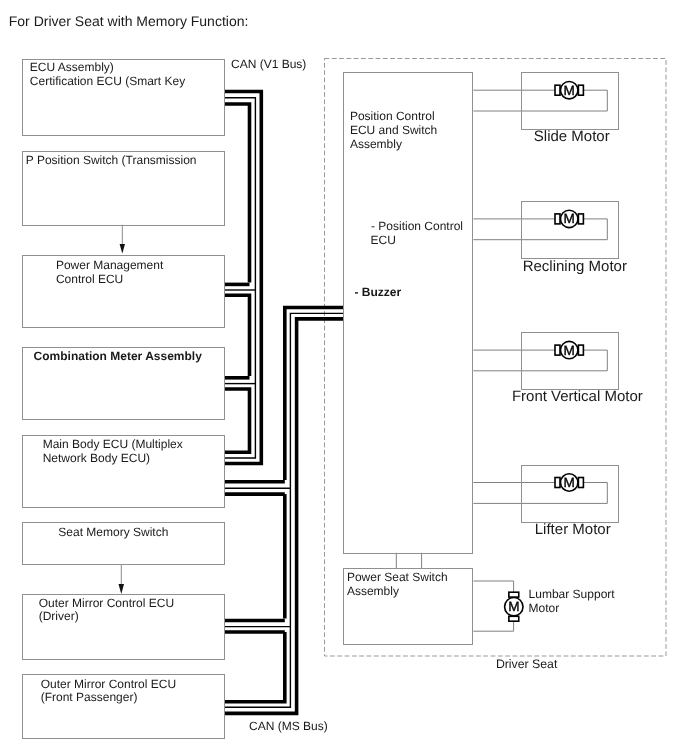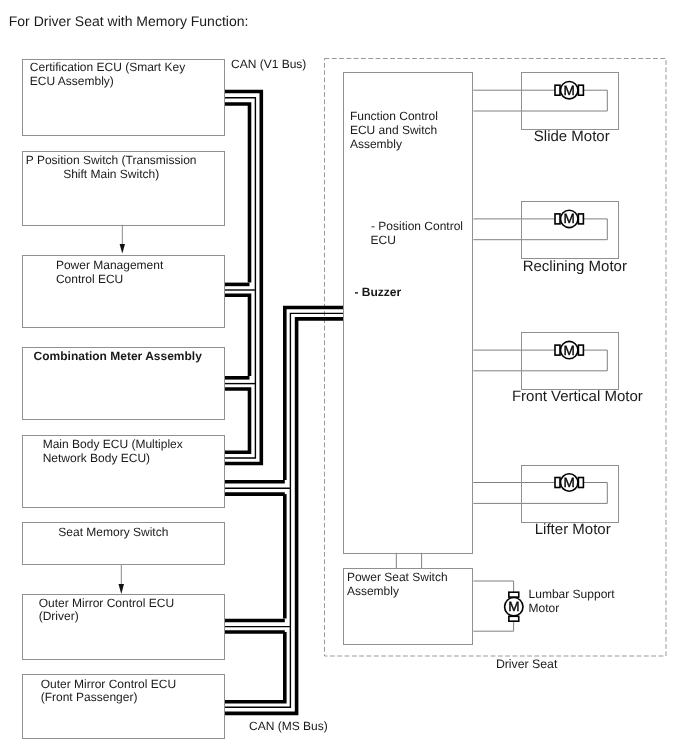--- a/index.html
+++ b/index.html
@@ -126,27 +126,26 @@
       </g>
     </g>
 
   </svg>
 
   <div class="abs bus-label" style="left:231px;top:57px;">CAN (V1 Bus)</div>
   <div class="abs bus-label" style="left:249px;top:719px;">CAN (MS Bus)</div>
 
   <div class="abs ecu-box" style="left:21.9px;top:58.8px;width:202.9px;height:77px;"></div>
   <div class="abs ecu-text" style="left:29.8px;top:61.4px;">
+    <div>ECU Assembly)</div>
     <div>Certification ECU (Smart Key</div>
-    <div>ECU Assembly)</div>
   </div>
   <div class="abs ecu-box" style="left:21.9px;top:151.2px;width:202.9px;height:74.5px;"></div>
   <div class="abs ecu-text" style="left:25.8px;top:153.9px;text-align:center;">
     <div>P Position Switch (Transmission</div>
-    <div>Shift Main Switch)</div>
   </div>
   <div class="abs ecu-box" style="left:21.9px;top:254.5px;width:202.9px;height:73.4px;"></div>
   <div class="abs ecu-text" style="left:55.9px;top:258.9px;">
     <div>Power Management</div>
     <div>Control ECU</div>
   </div>
   <div class="abs ecu-box" style="left:21.9px;top:346.5px;width:202.9px;height:73.3px;"></div>
   <div class="abs ecu-text" style="left:33.6px;top:349.6px;font-weight:bold;">
     <div>Combination Meter Assembly</div>
   </div>
@@ -166,21 +165,21 @@
   </div>
   <div class="abs ecu-box" style="left:21.9px;top:674px;width:202.9px;height:64.9px;"></div>
   <div class="abs ecu-text" style="left:40.7px;top:677.5px;">
     <div>Outer Mirror Control ECU</div>
     <div>(Front Passenger)</div>
   </div>
 
   <div class="abs ecu-box" style="left:343.2px;top:72.2px;width:130.2px;height:481.5px;">
   </div>
   <div class="abs seat-text" style="left:349.9px;top:108.6px;">
-    <div>Function Control</div>
+    <div>Position Control</div>
     <div>ECU and Switch</div>
     <div>Assembly</div>
   </div>
   <div class="abs seat-text" style="left:371px;top:218.9px;">
     <div>- Position Control</div>
     <div style="margin-left:-0.4px">ECU</div>
   </div>
   <div class="abs seat-text" style="left:354.5px;top:284.9px;font-weight:bold;">
     <div>- Buzzer</div>
   </div>

